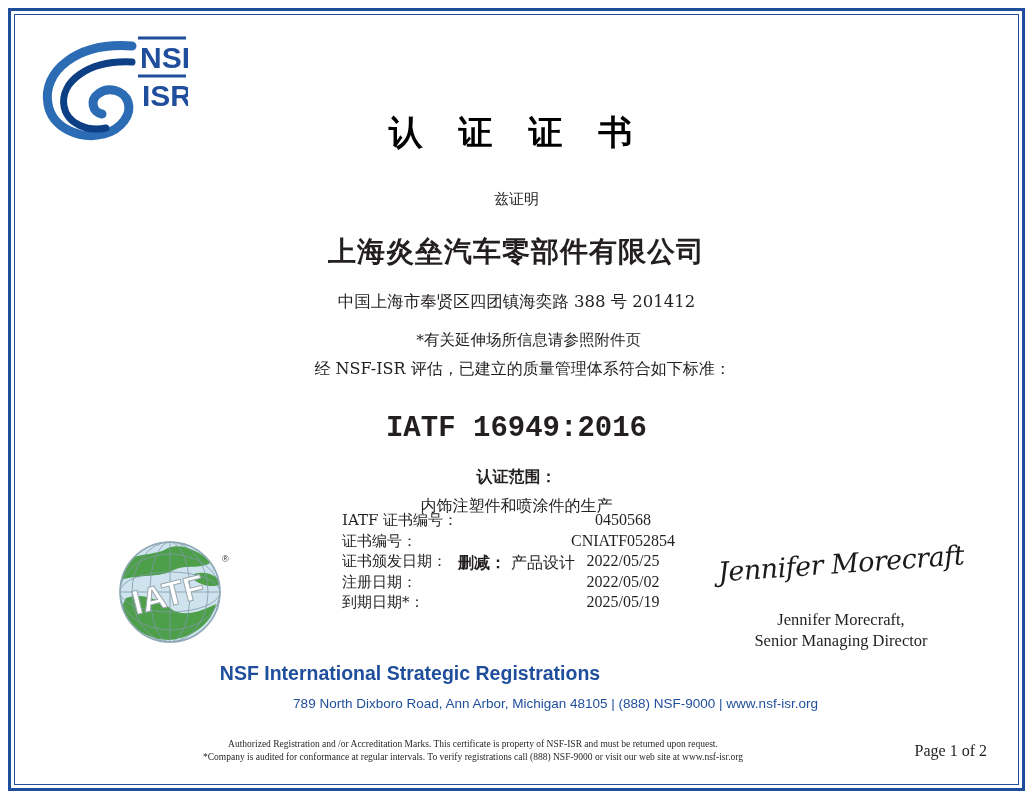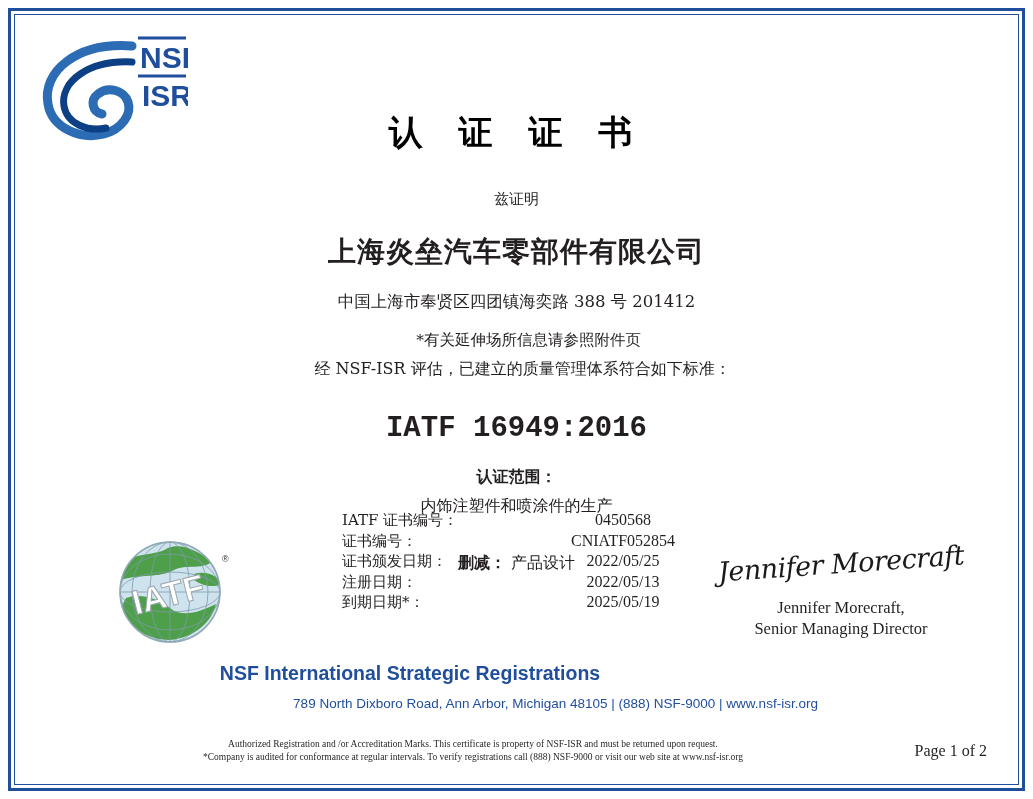--- a/index.html
+++ b/index.html
@@ -168,21 +168,21 @@
     font-family: "DejaVu Serif", serif;
     font-style: italic;
     font-size: 27px;
     color: #1a1a1a;
     letter-spacing: -0.5px;
     transform: rotate(-4deg);
     transform-origin: center;
     white-space: nowrap;
   }
   .sig-name {
-    margin-top: 18px;
+    margin-top: 30px;
     font-size: 16.5px;
     line-height: 21px;
     font-family: "Liberation Serif", serif;
   }
   
   .footer-org {
     position: absolute;
     left: 0;
     top: 662px;
     width: 820px;
@@ -300,21 +300,21 @@
         <tr>
           <td class="k">证书编号：</td>
           <td class="v">CNIATF052854</td>
         </tr>
         <tr>
           <td class="k">证书颁发日期：</td>
           <td class="v">2022/05/25</td>
         </tr>
         <tr>
           <td class="k">注册日期：</td>
-          <td class="v">2022/05/13</td>
+          <td class="v">2022/05/02</td>
         </tr>
         <tr>
           <td class="k">到期日期*：</td>
           <td class="v">2025/05/19</td>
         </tr>
       </tbody>
     </table>
   </div>
 
   <div class="signature-block">

